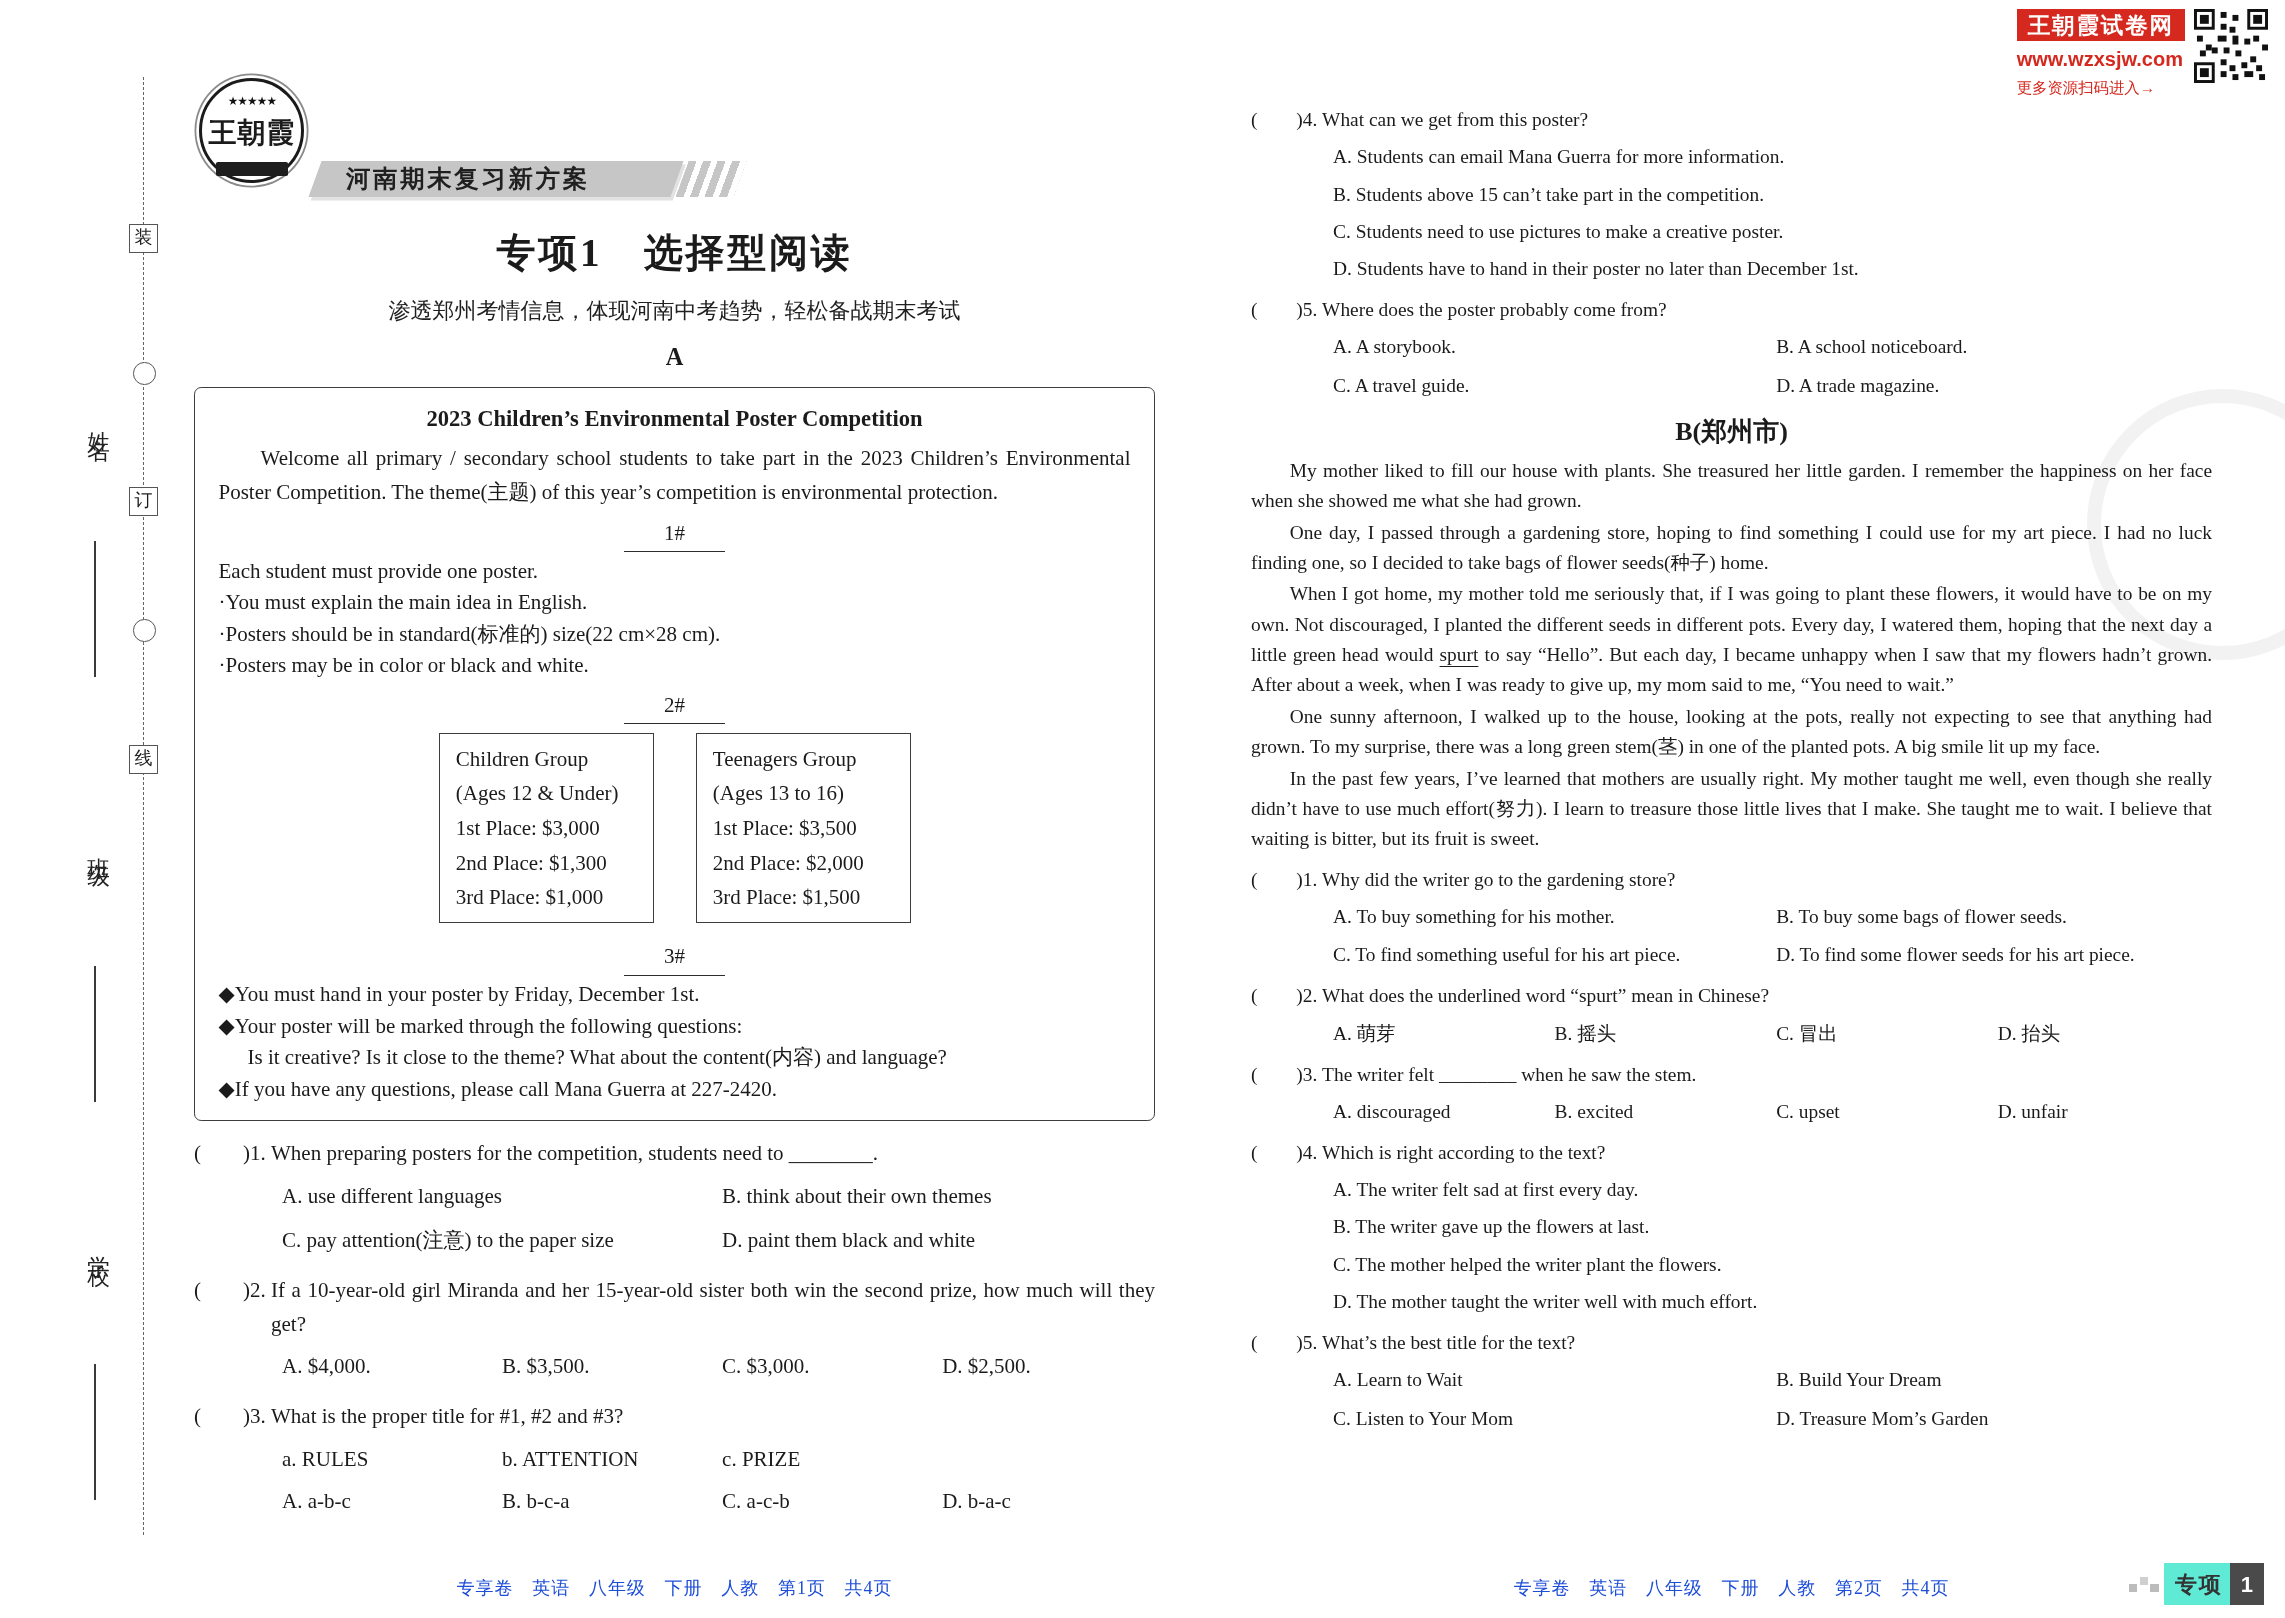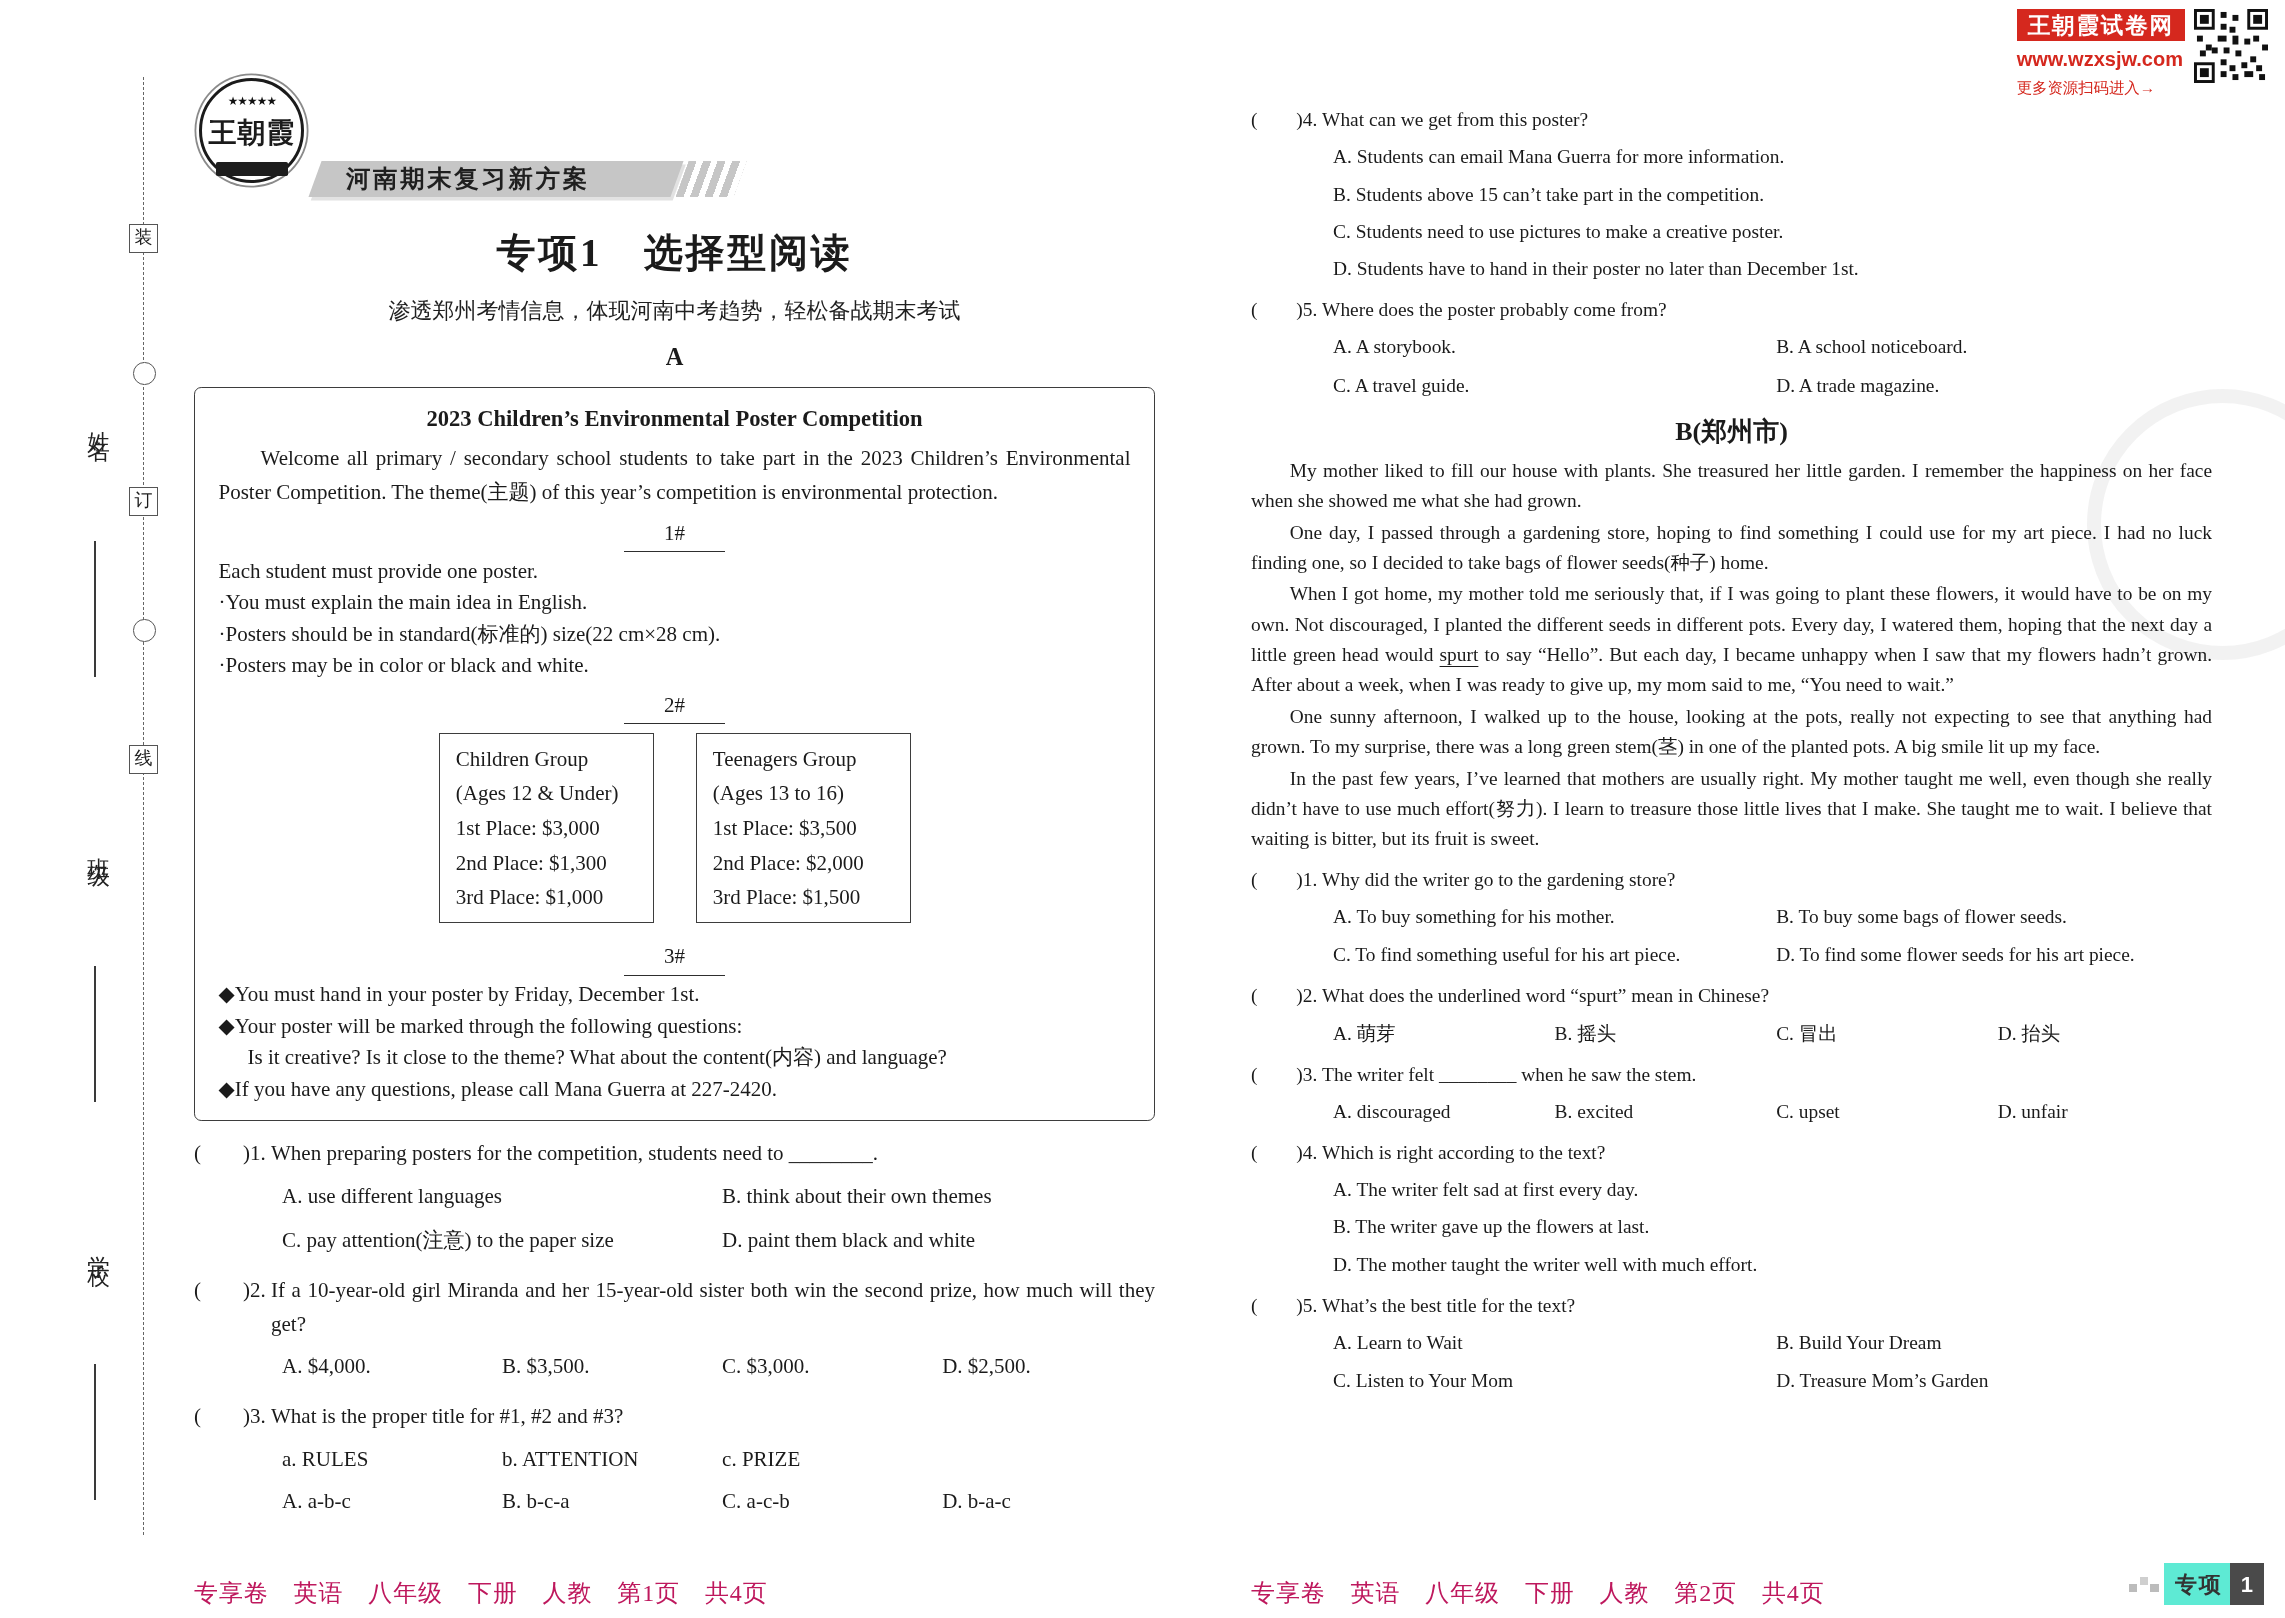--- a/index.html
+++ b/index.html
@@ -97,21 +97,21 @@
   .col-right .opts { margin-top:7.2px; }
   .col-right .cols-2 { row-gap:8.1px; }
 
   
   .b-head { text-align:center; font-weight:bold; font-size:26px; margin-top:11px; }
   .passage { margin-top:3.6px; }
   .passage p { text-indent:2em; text-align:justify; margin-top:1.8px; }
   .u { text-decoration:underline; text-underline-offset:4.5px; }
 
   
-  .footer { position:absolute; top:1574px; width:961px; font-size:24px; letter-spacing:0.9px; color:#be185d; }
+  .footer { position:absolute; top:1574px; width:961px; text-align:center; font-size:18px; letter-spacing:0.9px; color:#1d4ed8; }
   .footer-left  { left:194px; }
   .footer-right { left:1251px; }
 
   .page-tab { position:absolute; right:22px; top:1563px; display:flex; align-items:center; font-family:"Liberation Sans","DejaVu Sans",sans-serif; }
   .tab-dots { display:flex; gap:2.7px; margin-right:5.4px; align-items:flex-end; }
   .tab-dots i { display:block; width:8.1px; height:8.1px; background:#bcbcbc; }
   .tab-dots i:nth-child(2) { margin-bottom:7.2px; background:#cfcfcf; }
   .tab-text { background:#5eead4; color:#333; padding:3.6px 7.2px 3.6px 11px; font-size:22px; font-weight:bold; letter-spacing:1.8px; }
   .tab-num  { background:#4a4a4a; color:#fff; padding:3.6px 11px; font-size:22px; font-weight:bold; }
 </style>
@@ -361,20 +361,21 @@
       </div>
     </div>
 
     <div class="q">
       <span class="q-label">(        )4. </span>
       <div class="q-body">
         <div class="q-stem">Which is right according to the text?</div>
         <div class="opts cols-1">
           <span>A. The writer felt sad at first every day.</span>
           <span>B. The writer gave up the flowers at last.</span>
+          <span>C. The mother helped the writer plant the flowers.</span>
           <span>D. The mother taught the writer well with much effort.</span>
         </div>
       </div>
     </div>
 
     <div class="q">
       <span class="q-label">(        )5. </span>
       <div class="q-body">
         <div class="q-stem">What’s the best title for the text?</div>
         <div class="opts cols-2">

